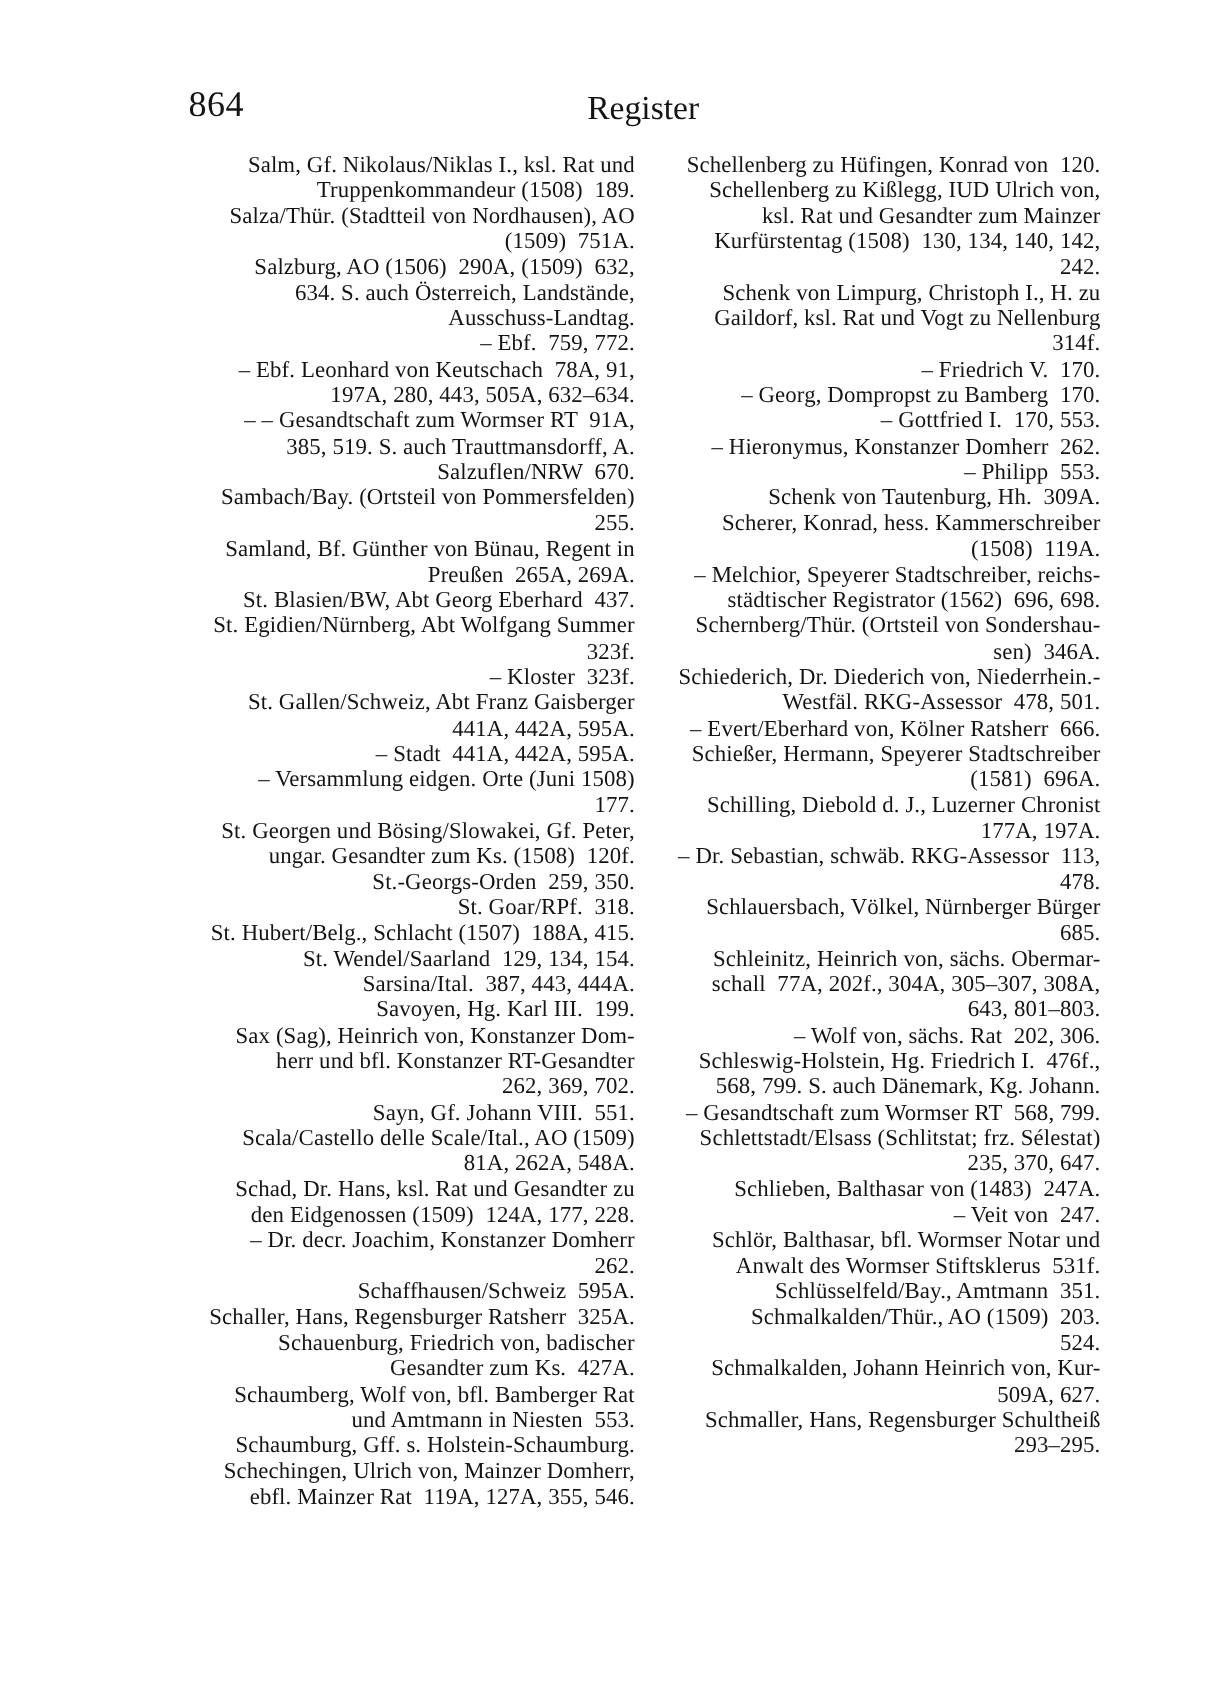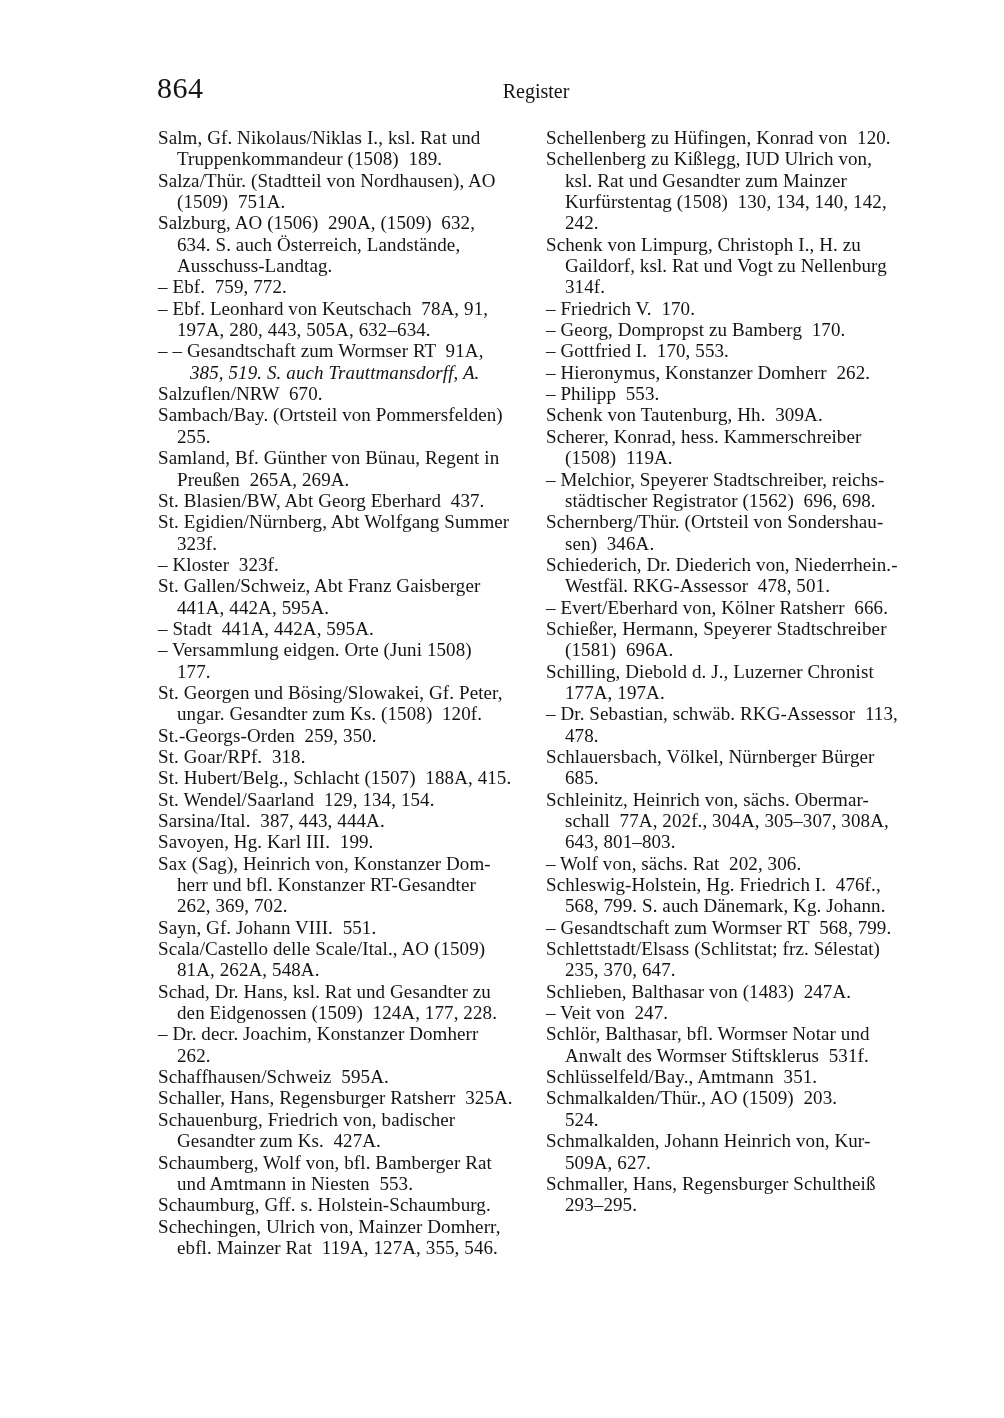--- a/index.html
+++ b/index.html
@@ -23,44 +23,45 @@
     font-size: 30px;
     line-height: 34px;
     letter-spacing: 0.5px;
   }
   .running-head {
     position: absolute;
     left: 158px;
     top: 76px;
     width: 756px;
     text-align: center;
-    font-size: 20px;
+    font-size: 28px;
     line-height: 30px;
   }
   .columns {
     position: absolute;
     left: 158px;
     top: 127px;
     width: 760px;
     display: flex;
     gap: 17px;
   }
   .col {
     width: 371px;
     flex: 0 0 371px;
+    text-align: right;
   }
   .line {
     font-size: 19px;
     line-height: 21.35px;
     white-space: pre;
     letter-spacing: 0.1px;
   }
   .i0 { padding-left: 0; }
   .i1 { padding-left: 19px; }
-  .i2 { padding-left: 32px; font-style: italic; }
+  .i2 { padding-left: 32px; }
 </style>
 </head>
 <body>
 
 <div class="page">
   <div class="pagenum">864</div>
   <div class="running-head">Register</div>
   <div class="columns">
     <div class="col" id="left-col">
         <div class="line i0">Salm, Gf. Nikolaus/Niklas I., ksl. Rat und</div>

